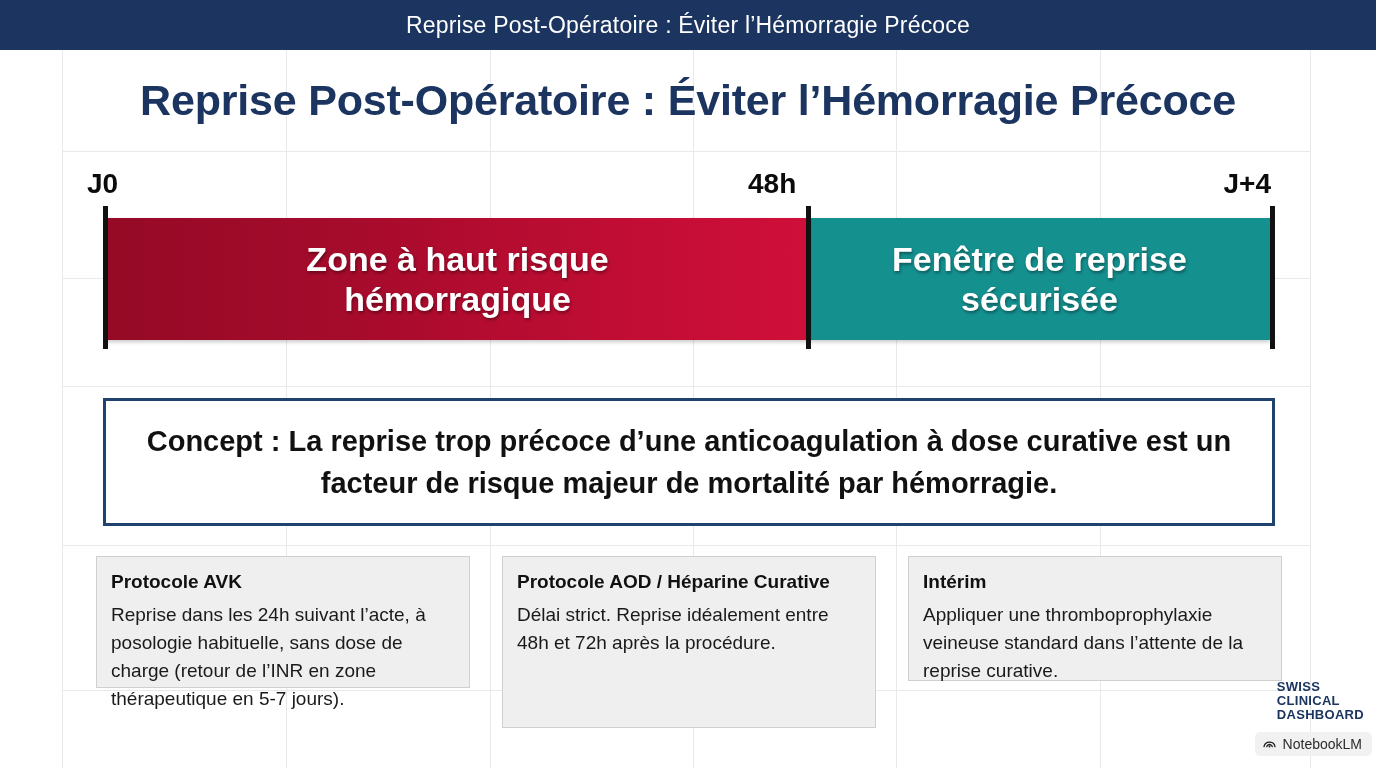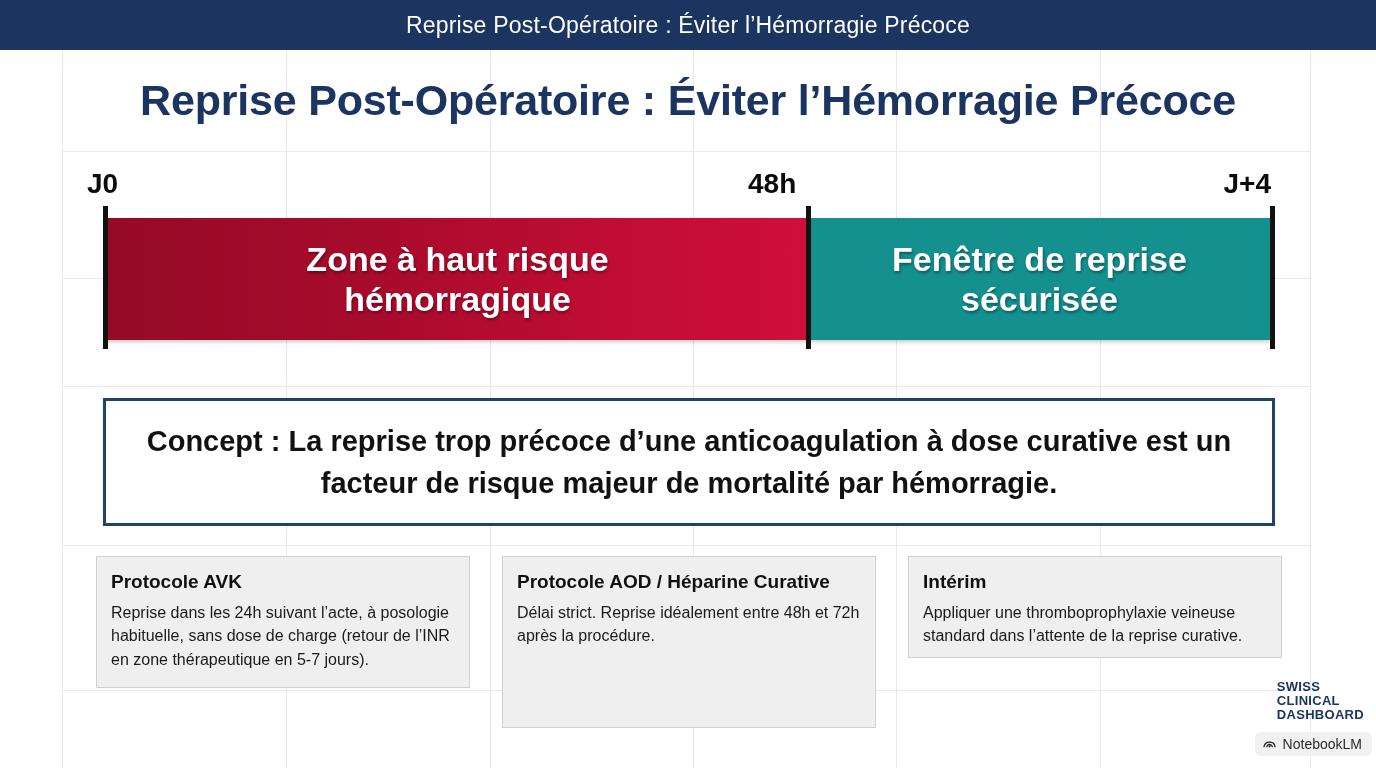--- a/index.html
+++ b/index.html
@@ -175,31 +175,31 @@
   .card {
     width: 374px;
     background: #efefef;
     border: 1px solid #cfcfcf;
     box-sizing: border-box;
     padding: 14px 14px 12px 14px;
     align-self: flex-start;
   }
   .card.c1 { height: 132px; }
   .card.c2 { height: 172px; }
-  .card.c3 { height: 102px; }
+  .card.c3 { height: 125px; }
   .card-title {
     color: #111111;
     font-size: 19px;
     font-weight: bold;
     margin-bottom: 7px;
     line-height: 1.2;
   }
   .card-body {
     color: #1a1a1a;
-    font-size: 16px;
+    font-size: 19px;
     line-height: 1.47;
   }
 
   
   .brand {
     position: absolute;
     right: 12px;
     bottom: 46px;
     text-align: left;
     z-index: 6;

